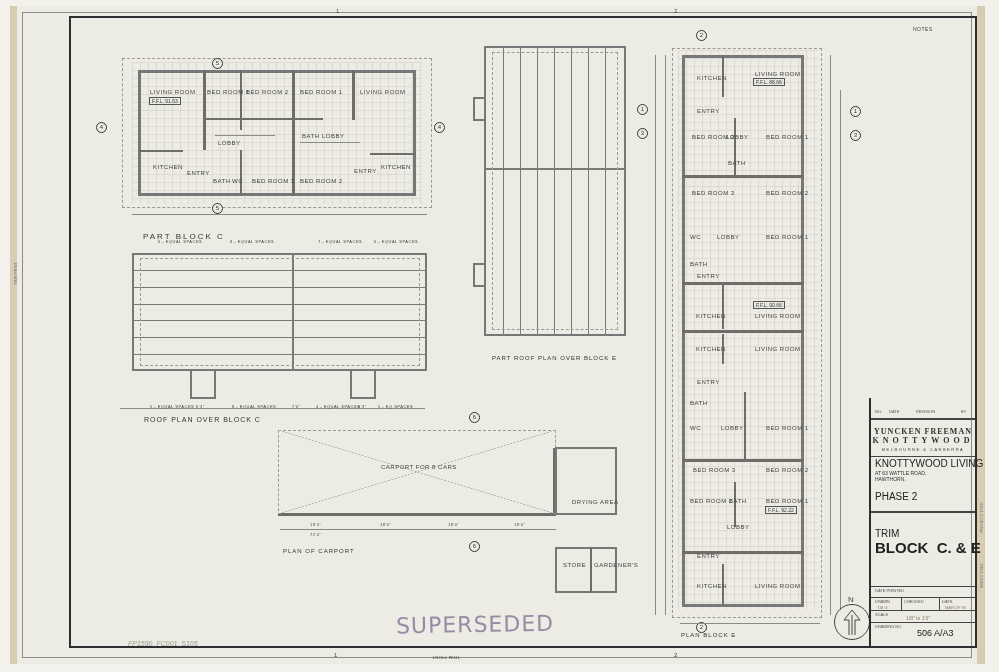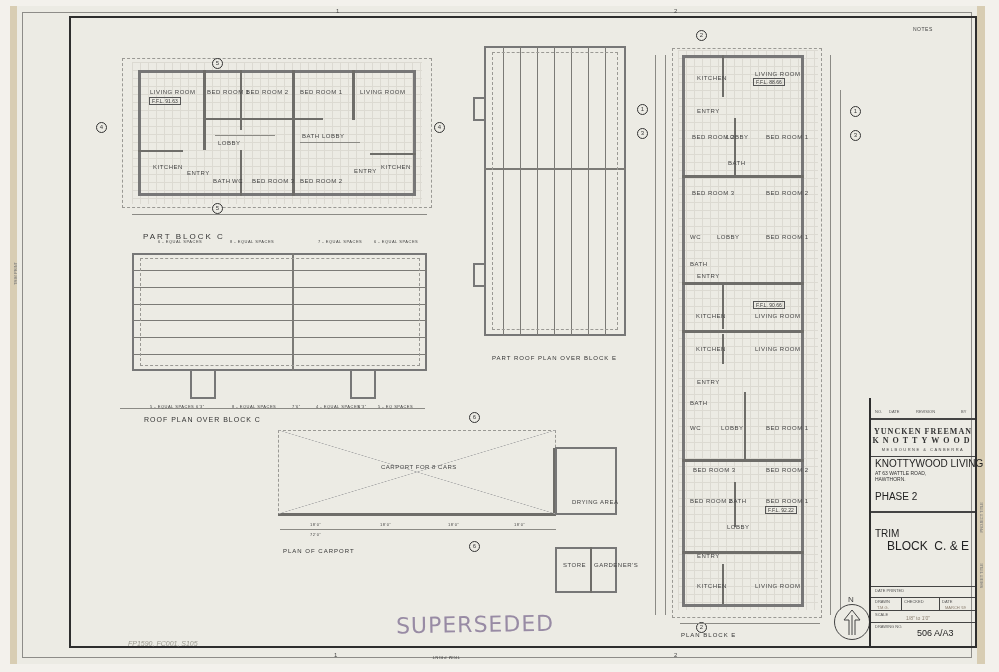--- a/index.html
+++ b/index.html
@@ -234,21 +234,21 @@
   <div class="abs" style="left:0;width:104px;top:38px;text-align:center;font-family:'Liberation Serif',serif;font-size:8px;letter-spacing:4px;font-weight:bold;color:#333;">KNOTTYWOOD</div>
   <div class="abs" style="left:0;width:104px;top:49px;text-align:center;font-size:4px;letter-spacing:1.5px;color:#444;">MELBOURNE &amp; CANBERRA</div>
   <div class="tb-row" style="top:58px;"></div>
   <div class="abs" style="left:4px;top:60px;font-size:10px;color:#222;white-space:nowrap;">KNOTTYWOOD LIVING</div>
   <div class="abs" style="left:4px;top:72px;font-size:5px;color:#333;white-space:nowrap;">AT 63 WATTLE ROAD,</div>
   <div class="abs" style="left:4px;top:78px;font-size:5px;color:#333;white-space:nowrap;">HAWTHORN.</div>
   <div class="abs" style="left:4px;top:93px;font-size:10px;color:#222;white-space:nowrap;">PHASE 2</div>
   <div class="vtxt" style="left:108px;top:104px;">PROJECT TITLE</div>
   <div class="tb-row" style="top:113px;border-top-width:2px;"></div>
   <div class="abs" style="left:4px;top:130px;font-size:10px;color:#222;white-space:nowrap;">TRIM</div>
-  <div class="abs" style="left:16px;top:141px;font-size:12px;color:#222;white-space:pre;">BLOCK  C. &amp; E</div>
+  <div class="abs" style="left:4px;top:141px;font-size:15px;color:#222;white-space:pre;font-weight:bold;">BLOCK  C. &amp; E</div>
   <div class="vtxt" style="left:108px;top:165px;">SHEET TITLE</div>
   <div class="tb-row" style="top:188px;"></div>
   <div class="tb-small" style="left:4px;top:190px;">DATE PRINTED</div>
   <div class="tb-row" style="top:199px;"></div>
   <div class="tb-small" style="left:4px;top:201px;">DRAWN</div>
   <div class="tb-small" style="left:6px;top:207px;color:#8a7d6e;">T.M.G.</div>
   <div class="abs" style="left:30px;top:199px;width:1px;height:13px;background:#444;"></div>
   <div class="tb-small" style="left:33px;top:201px;">CHECKED</div>
   <div class="abs" style="left:68px;top:199px;width:1px;height:13px;background:#444;"></div>
   <div class="tb-small" style="left:71px;top:201px;">DATE</div>

